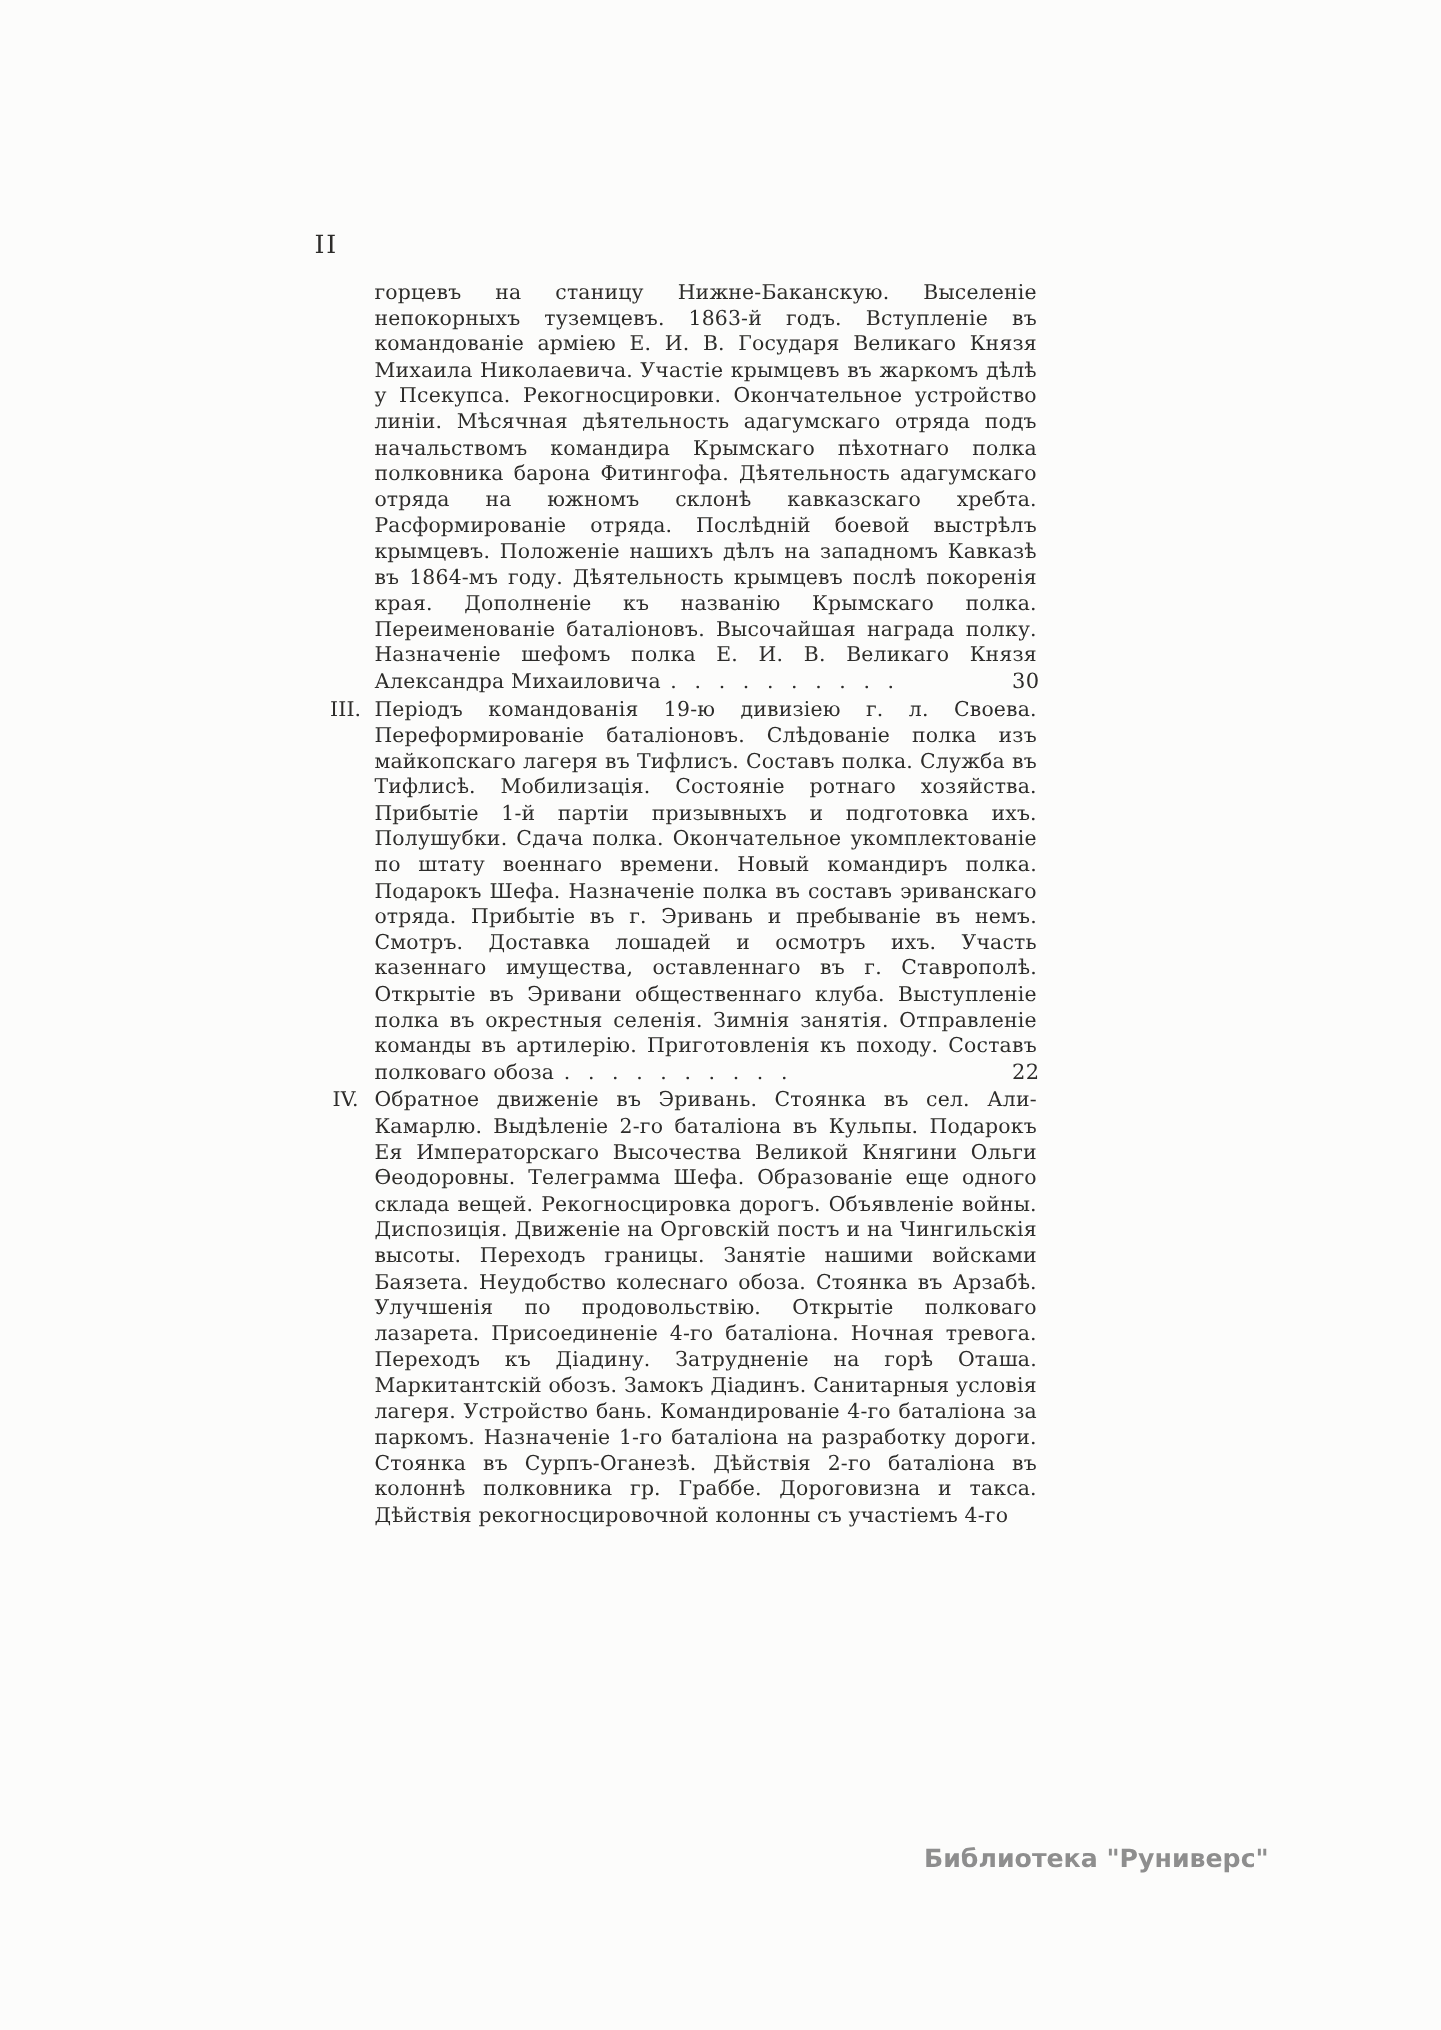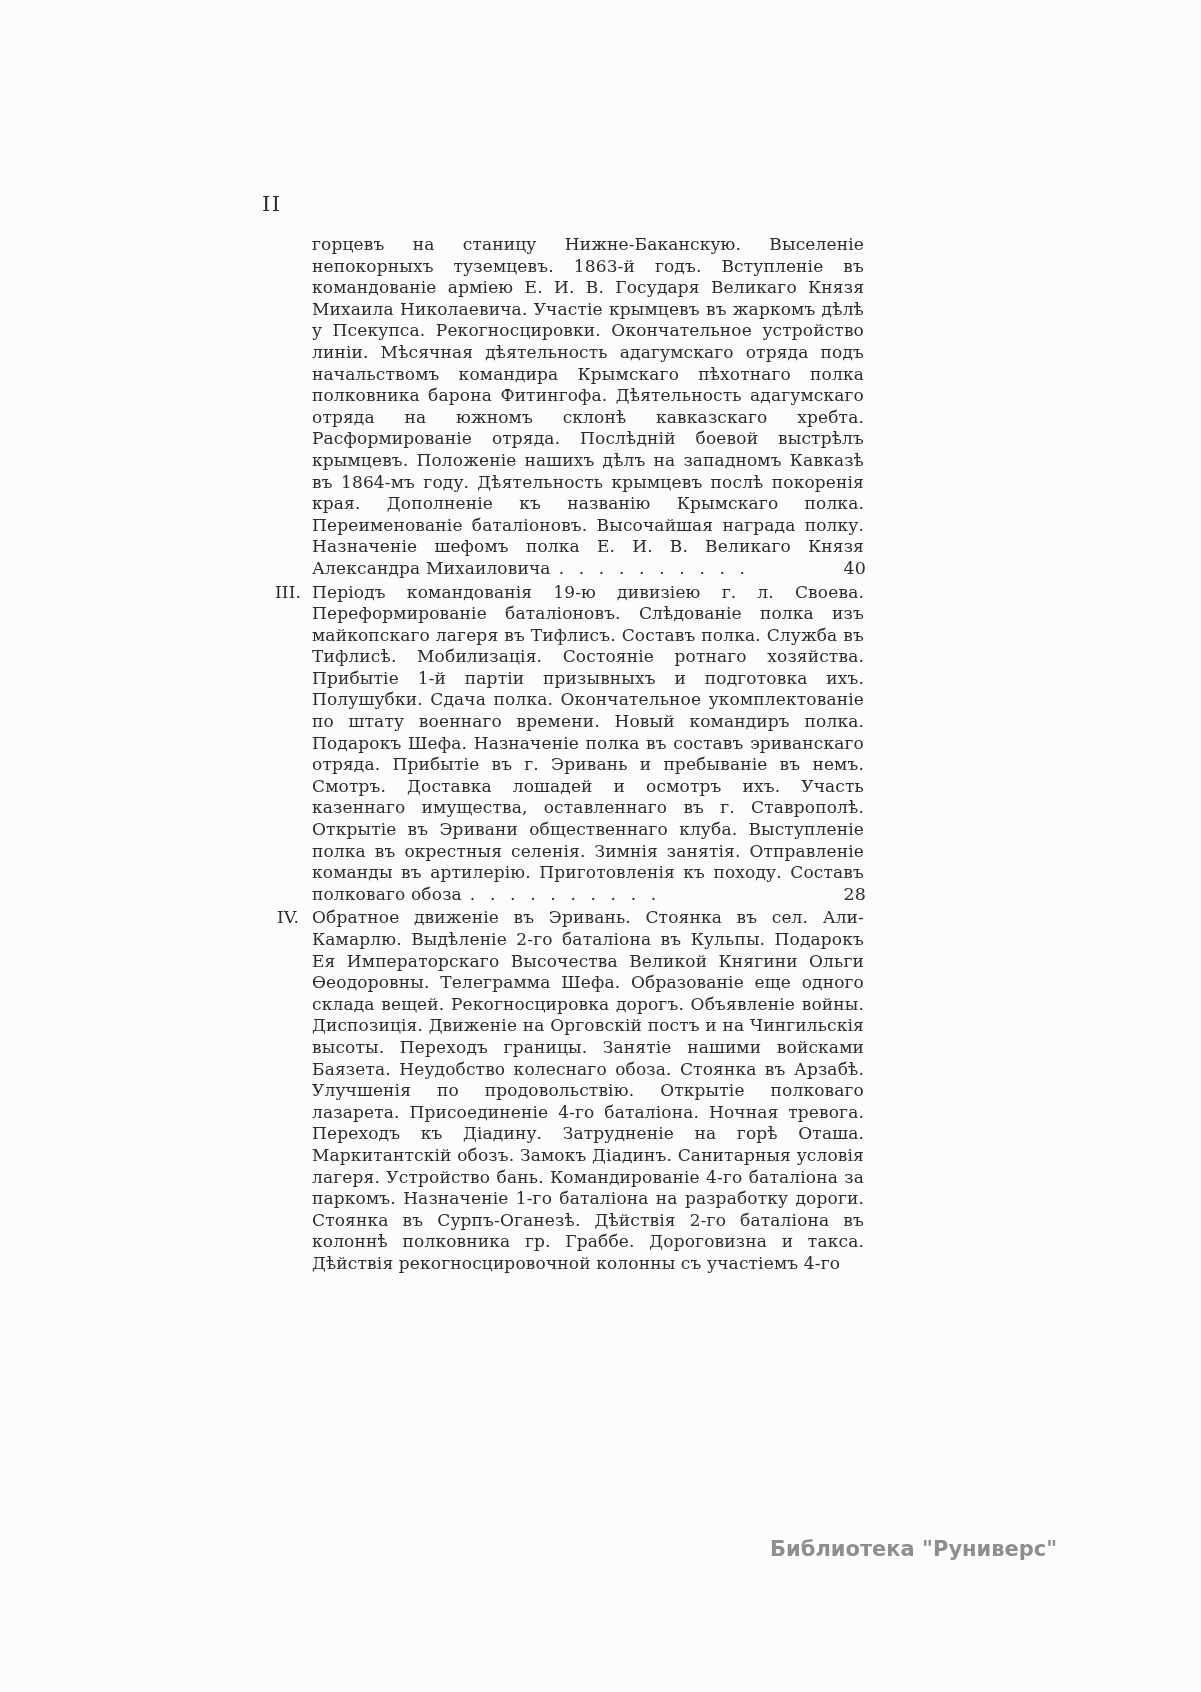--- a/index.html
+++ b/index.html
@@ -74,26 +74,26 @@
 <body>
 
 <div class="page">
 
   <div class="folio">II</div>
 
   <div class="toc">
 
     <div class="toc-entry">
       <span class="numeral"></span><span>горцевъ на станицу Нижне-Баканскую. Выселеніе непокорныхъ туземцевъ. 1863-й годъ. Вступленіе въ командованіе арміею Е. И. В. Государя Великаго Князя Михаила Николаевича. Участіе крымцевъ въ жаркомъ дѣлѣ у Псекупса. Рекогносцировки. Окончательное устройство линіи. Мѣсячная дѣятельность адагумскаго отряда подъ начальствомъ командира Крымскаго пѣхотнаго полка полковника барона Фитингофа. Дѣятельность адагумскаго отряда на южномъ склонѣ кавказскаго хребта. Расформированіе отряда. Послѣдній боевой выстрѣлъ крымцевъ. Положеніе нашихъ дѣлъ на западномъ Кавказѣ въ 1864-мъ году. Дѣятельность крымцевъ послѣ покоренія края. Дополненіе къ названію Крымскаго полка. Переименованіе баталіоновъ. Высочайшая награда полку. Назначеніе шефомъ полка Е. И. В. Великаго Князя Александра Михаиловича</span><span class="leaders">. . . . . . . . . .</span>
-      <span class="page-ref">40</span>
+      <span class="page-ref">30</span>
     </div>
 
     <div class="toc-entry">
       <span class="numeral">III.</span><span>Періодъ командованія 19-ю дивизіею г. л. Своева. Переформированіе баталіоновъ. Слѣдованіе полка изъ майкопскаго лагеря въ Тифлисъ. Составъ полка. Служба въ Тифлисѣ. Мобилизація. Состояніе ротнаго хозяйства. Прибытіе 1-й партіи призывныхъ и подготовка ихъ. Полушубки. Сдача полка. Окончательное укомплектованіе по штату военнаго времени. Новый командиръ полка. Подарокъ Шефа. Назначеніе полка въ составъ эриванскаго отряда. Прибытіе въ г. Эривань и пребываніе въ немъ. Смотръ. Доставка лошадей и осмотръ ихъ. Участь казеннаго имущества, оставленнаго въ г. Ставрополѣ. Открытіе въ Эривани общественнаго клуба. Выступленіе полка въ окрестныя селенія. Зимнія занятія. Отправленіе команды въ артилерію. Приготовленія къ походу. Составъ полковаго обоза</span><span class="leaders">. . . . . . . . . .</span>
-      <span class="page-ref">28</span>
+      <span class="page-ref">22</span>
     </div>
 
     <div class="toc-entry">
       <span class="numeral">IV.</span><span>Обратное движеніе въ Эривань. Стоянка въ сел. Али-Камарлю. Выдѣленіе 2-го баталіона въ Кульпы. Подарокъ Ея Императорскаго Высочества Великой Княгини Ольги Ѳеодоровны. Телеграмма Шефа. Образованіе еще одного склада вещей. Рекогносцировка дорогъ. Объявленіе войны. Диспозиція. Движеніе на Орговскій постъ и на Чингильскія высоты. Переходъ границы. Занятіе нашими войсками Баязета. Неудобство колеснаго обоза. Стоянка въ Арзабѣ. Улучшенія по продовольствію. Открытіе полковаго лазарета. Присоединеніе 4-го баталіона. Ночная тревога. Переходъ къ Діадину. Затрудненіе на горѣ Оташа. Маркитантскій обозъ. Замокъ Діадинъ. Санитарныя условія лагеря. Устройство бань. Командированіе 4-го баталіона за паркомъ. Назначеніе 1-го баталіона на разработку дороги. Стоянка въ Сурпъ-Оганезѣ. Дѣйствія 2-го баталіона въ колоннѣ полковника гр. Граббе. Дороговизна и такса. Дѣйствія рекогносцировочной колонны съ участіемъ 4-го</span><span class="leaders"></span>
       <span class="page-ref"></span>
     </div>
 
   </div>
 
   <div class="watermark">Библиотека "Руниверс"</div>

